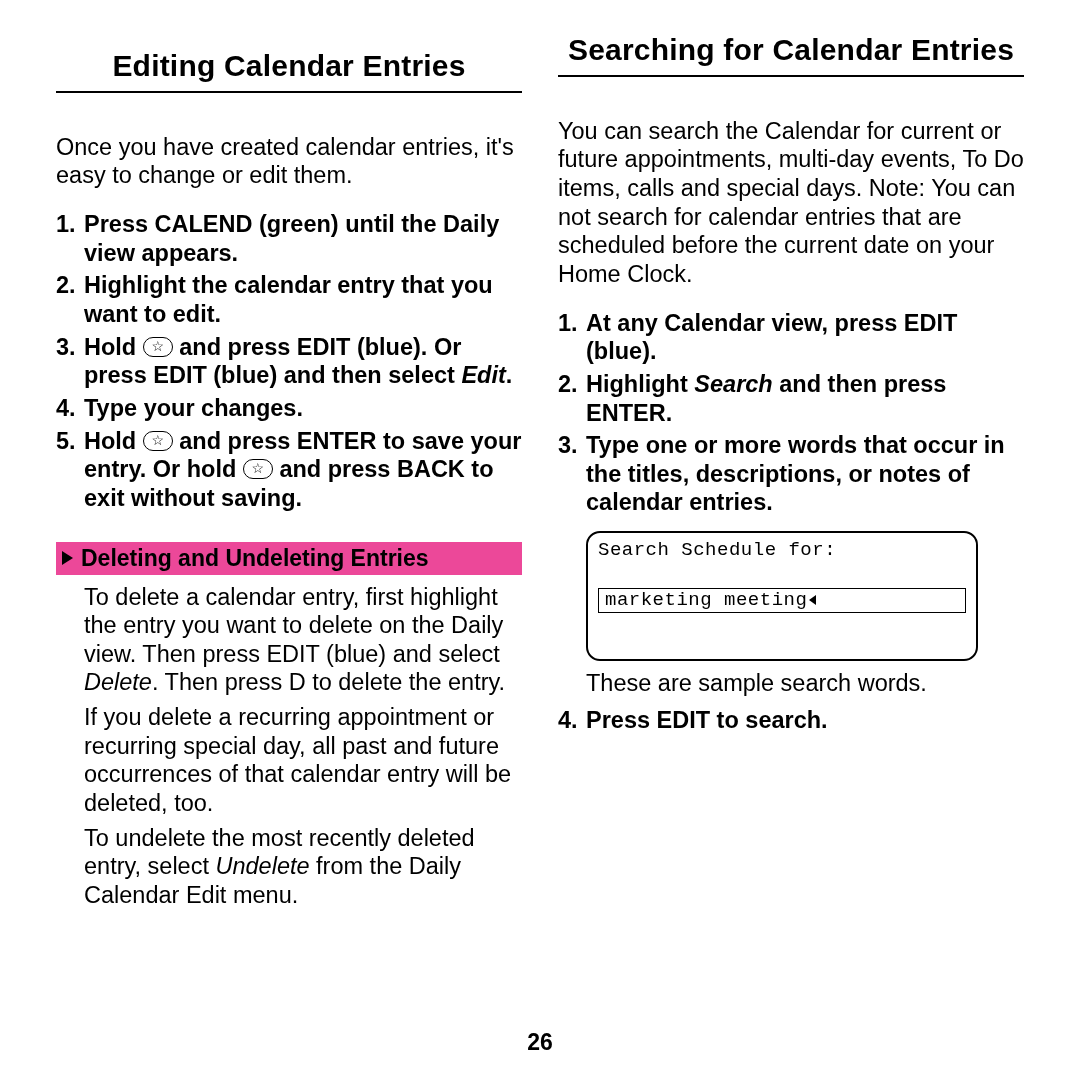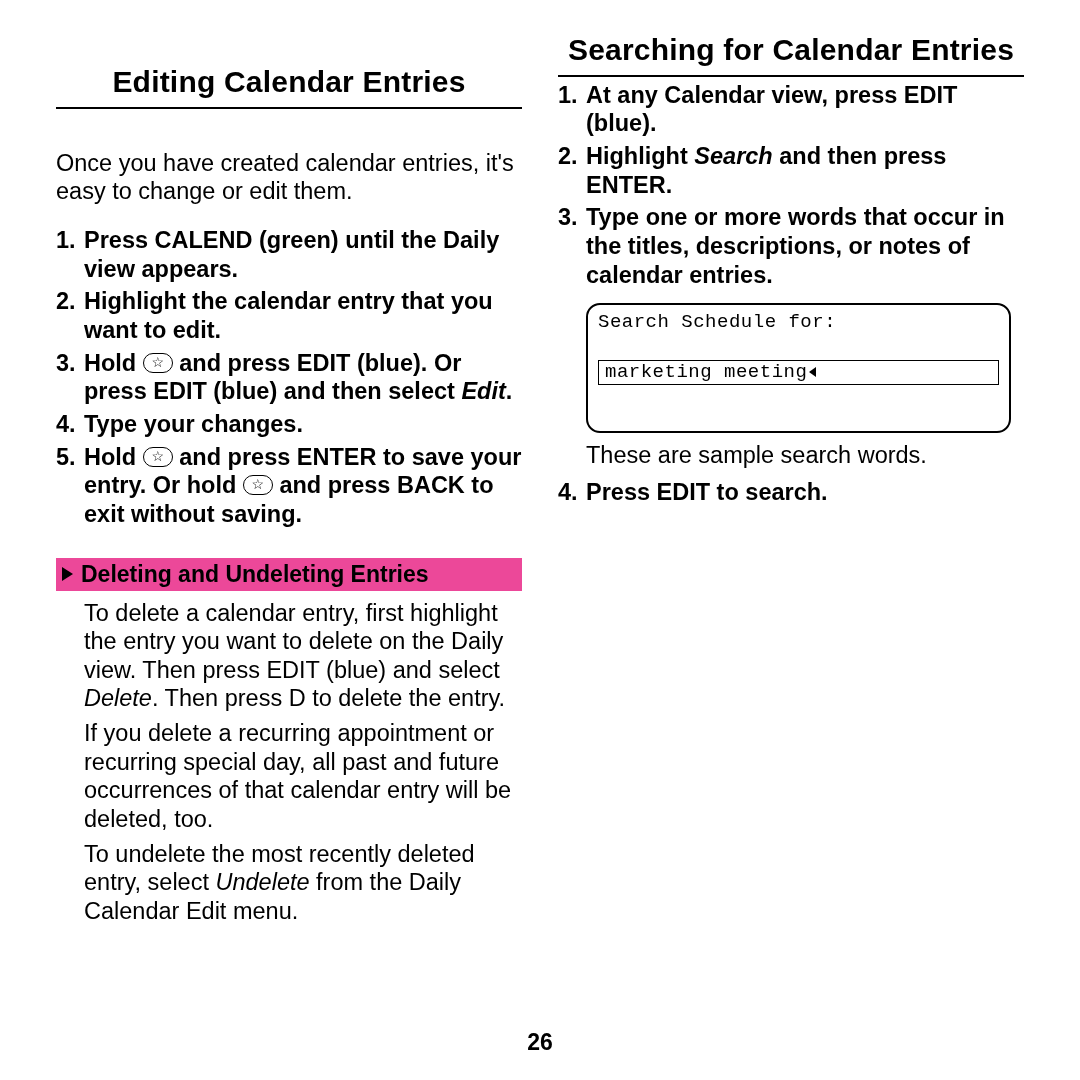--- a/index.html
+++ b/index.html
@@ -24,21 +24,21 @@
   }
   .section-title {
     font-size: 30px;
     font-weight: bold;
     font-family: Arial, Helvetica, sans-serif;
     text-align: center;
     border-bottom: 2.5px solid #000;
     padding-bottom: 6px;
     letter-spacing: 0.2px;
   }
-  .left .section-title { margin-top: 32px; }
+  .left .section-title { margin-top: 16px; }
   .intro { margin-top: 40px; margin-bottom: 16px; }
   .right .intro { margin-top: 40px; }
   ol.steps {
     list-style: none;
     counter-reset: step;
     font-weight: bold;
     font-family: Arial, Helvetica, sans-serif;
     margin-top: 4px;
   }
   ol.steps > li {
@@ -94,21 +94,21 @@
   }
   .indented {
     padding-left: 28px;
   }
   .indented p { margin-top: 6px; }
   .indented p:first-child { margin-top: 8px; }
   .indented i, .right .steps i { font-style: italic; }
 
   .screen {
     margin: 10px 0 8px 28px;
-    width: 425px;
+    width: 392px;
     height: 130px;
     border: 2px solid #000;
     border-radius: 14px;
     padding: 6px 10px 10px 10px;
     font-family: "Courier New", monospace;
     font-size: 19px;
     display: flex;
     flex-direction: column;
   }
   .screen-label {
@@ -180,20 +180,21 @@
       </p>
       <p>If you delete a recurring appointment or recurring special day, all past and future occurrences of that calendar entry will be deleted, too.</p>
       <p>
         <span>To undelete the most recently deleted entry, select </span><i>Undelete</i><span> from the Daily Calendar Edit menu.</span>
       </p>
     </div>
   </div>
 
   <div class="col right">
     <h2 class="section-title">Searching for Calendar Entries</h2>
+    <p class="intro">You can search the Calendar for current or future appointments, multi-day events, To Do items, calls and special days. Note: You can not search for calendar entries that are scheduled before the current date on your Home Clock.</p>
 
     <ol class="steps">
       <li><span class="step-inner">At any Calendar view, press EDIT (blue).</span></li>
       <li>
         <span class="step-inner">
           <span>Highlight </span><i>Search</i><span> and then press ENTER.</span>
         </span>
       </li>
       <li><span class="step-inner">Type one or more words that occur in the titles, descriptions, or notes of calendar entries.</span></li>
     </ol>

